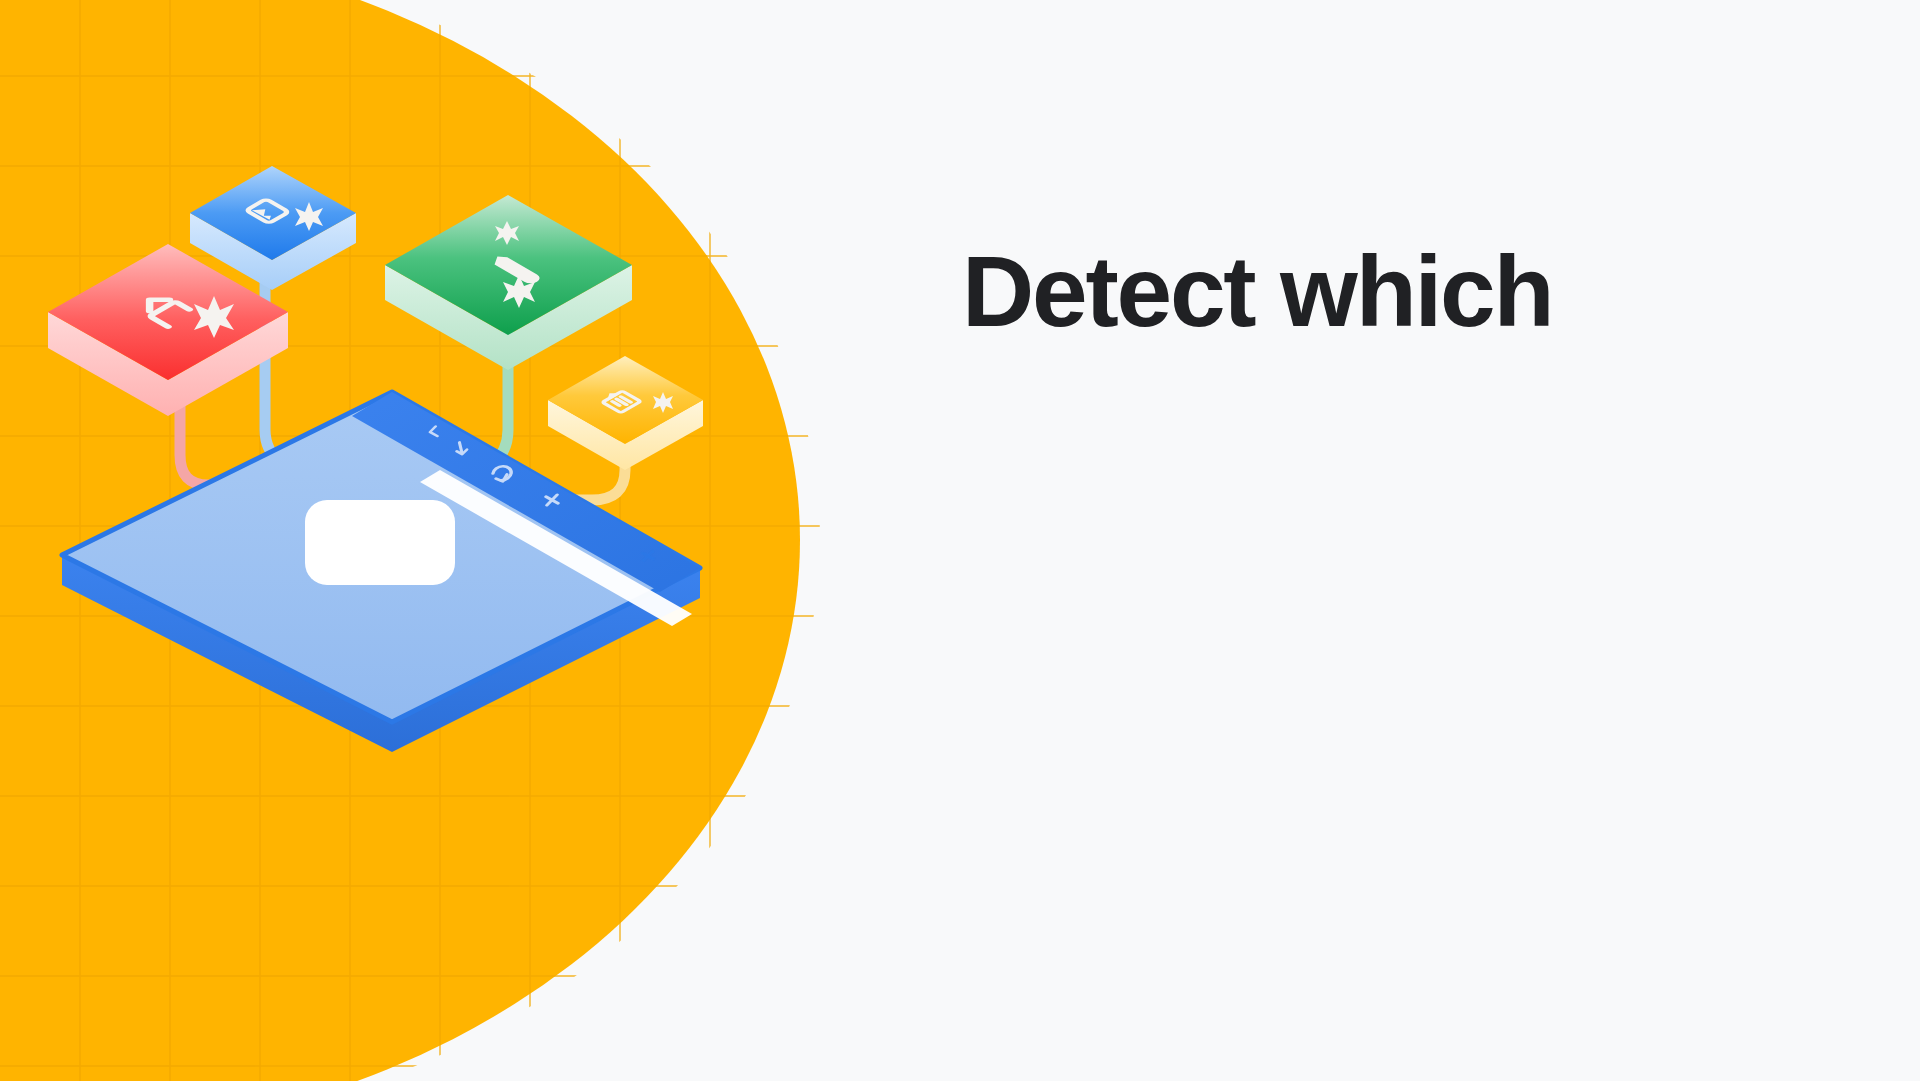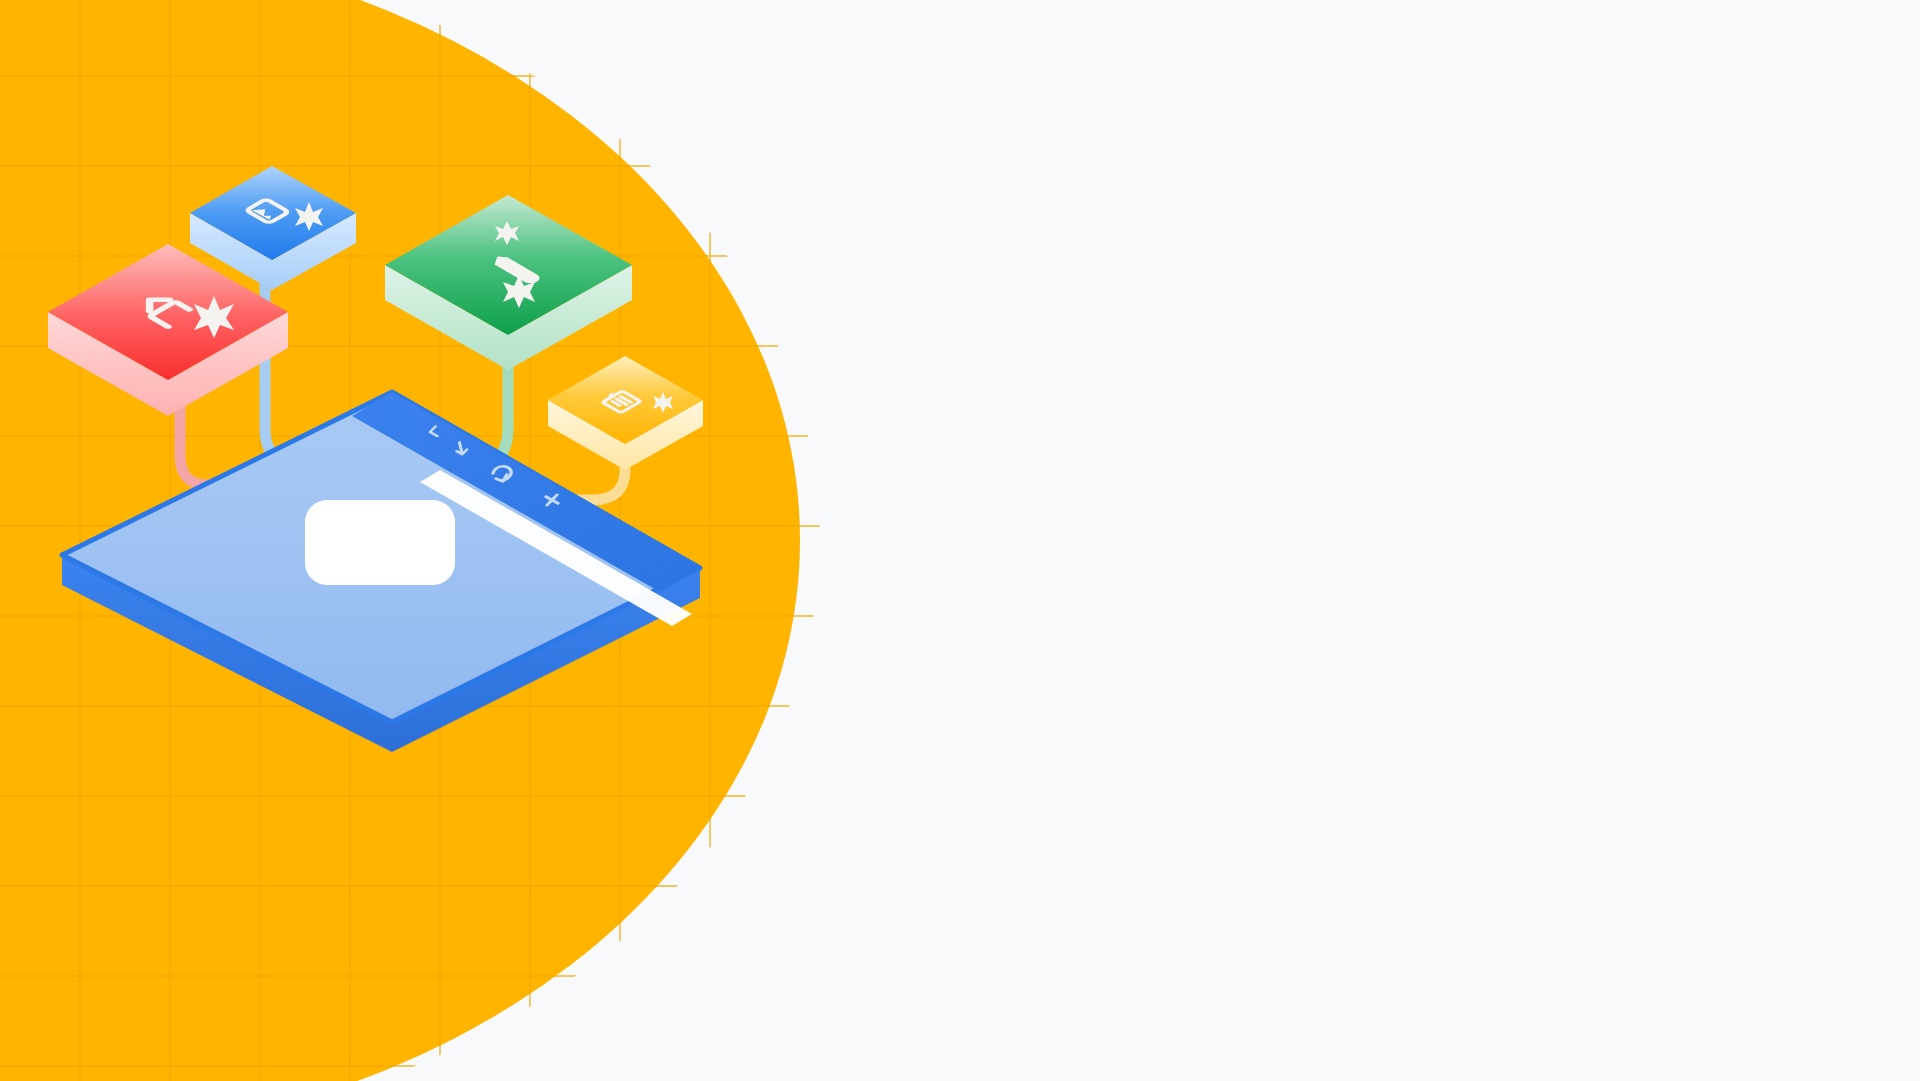--- a/index.html
+++ b/index.html
@@ -258,15 +258,16 @@
       <g fill="none" stroke="#F5F3F0" stroke-width="4.5" stroke-linecap="round" stroke-linejoin="round" transform="translate(618,399) scale(1,0.577) rotate(45) translate(-15,-15)">
         <path d="M2 14 L10 6 L10 26 Z" fill="#F5F3F0" stroke="none"></path>
         <rect x="8" y="2" width="26" height="28" rx="3"></rect>
         <path d="M14 10 L28 10 M14 16 L28 16 M14 22 L24 22"></path>
       </g>
       <path fill="#F5F3F0" d="M660 399 L663 392 L666 399 L673 396 L670 402 L673 409 L666 406 L663 413 L660 406 L653 409 L656 402 L653 396 Z"></path>
     </g>
   </svg>
 
   <h1 id="headline">
+    <span class="ln">Detect which</span>
   </h1>
 
 </div>
 
 </body></html>

